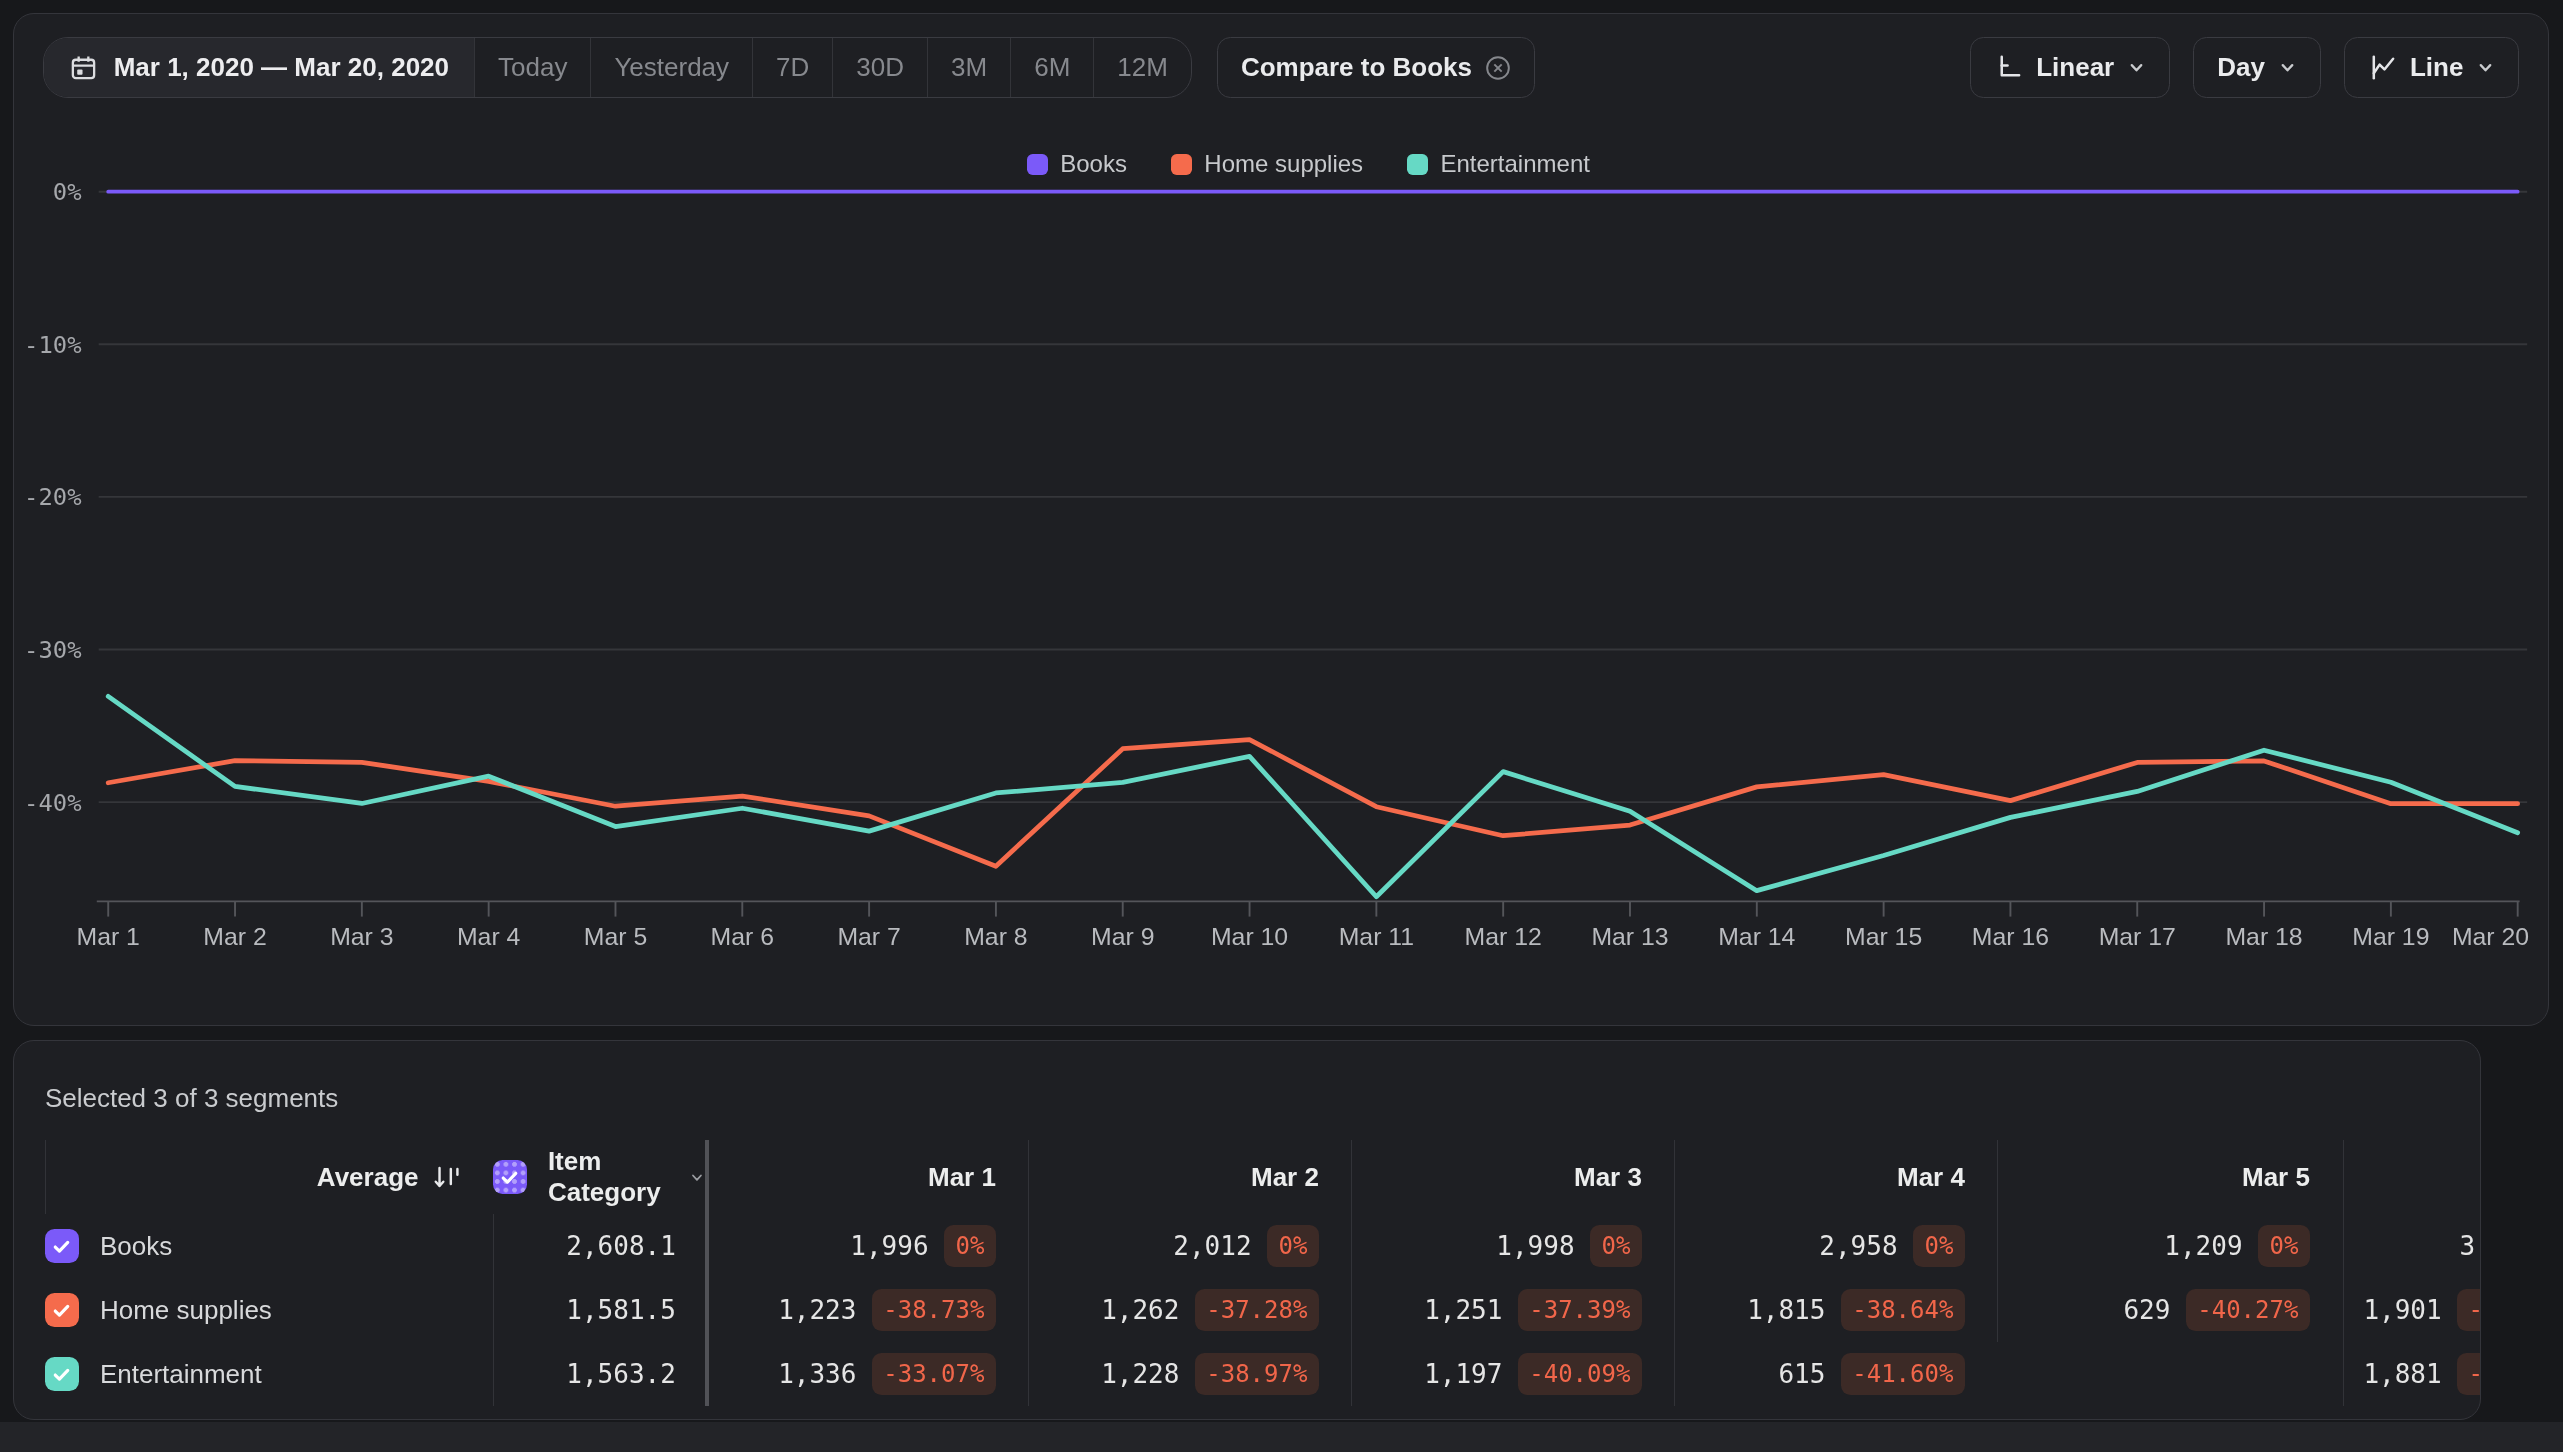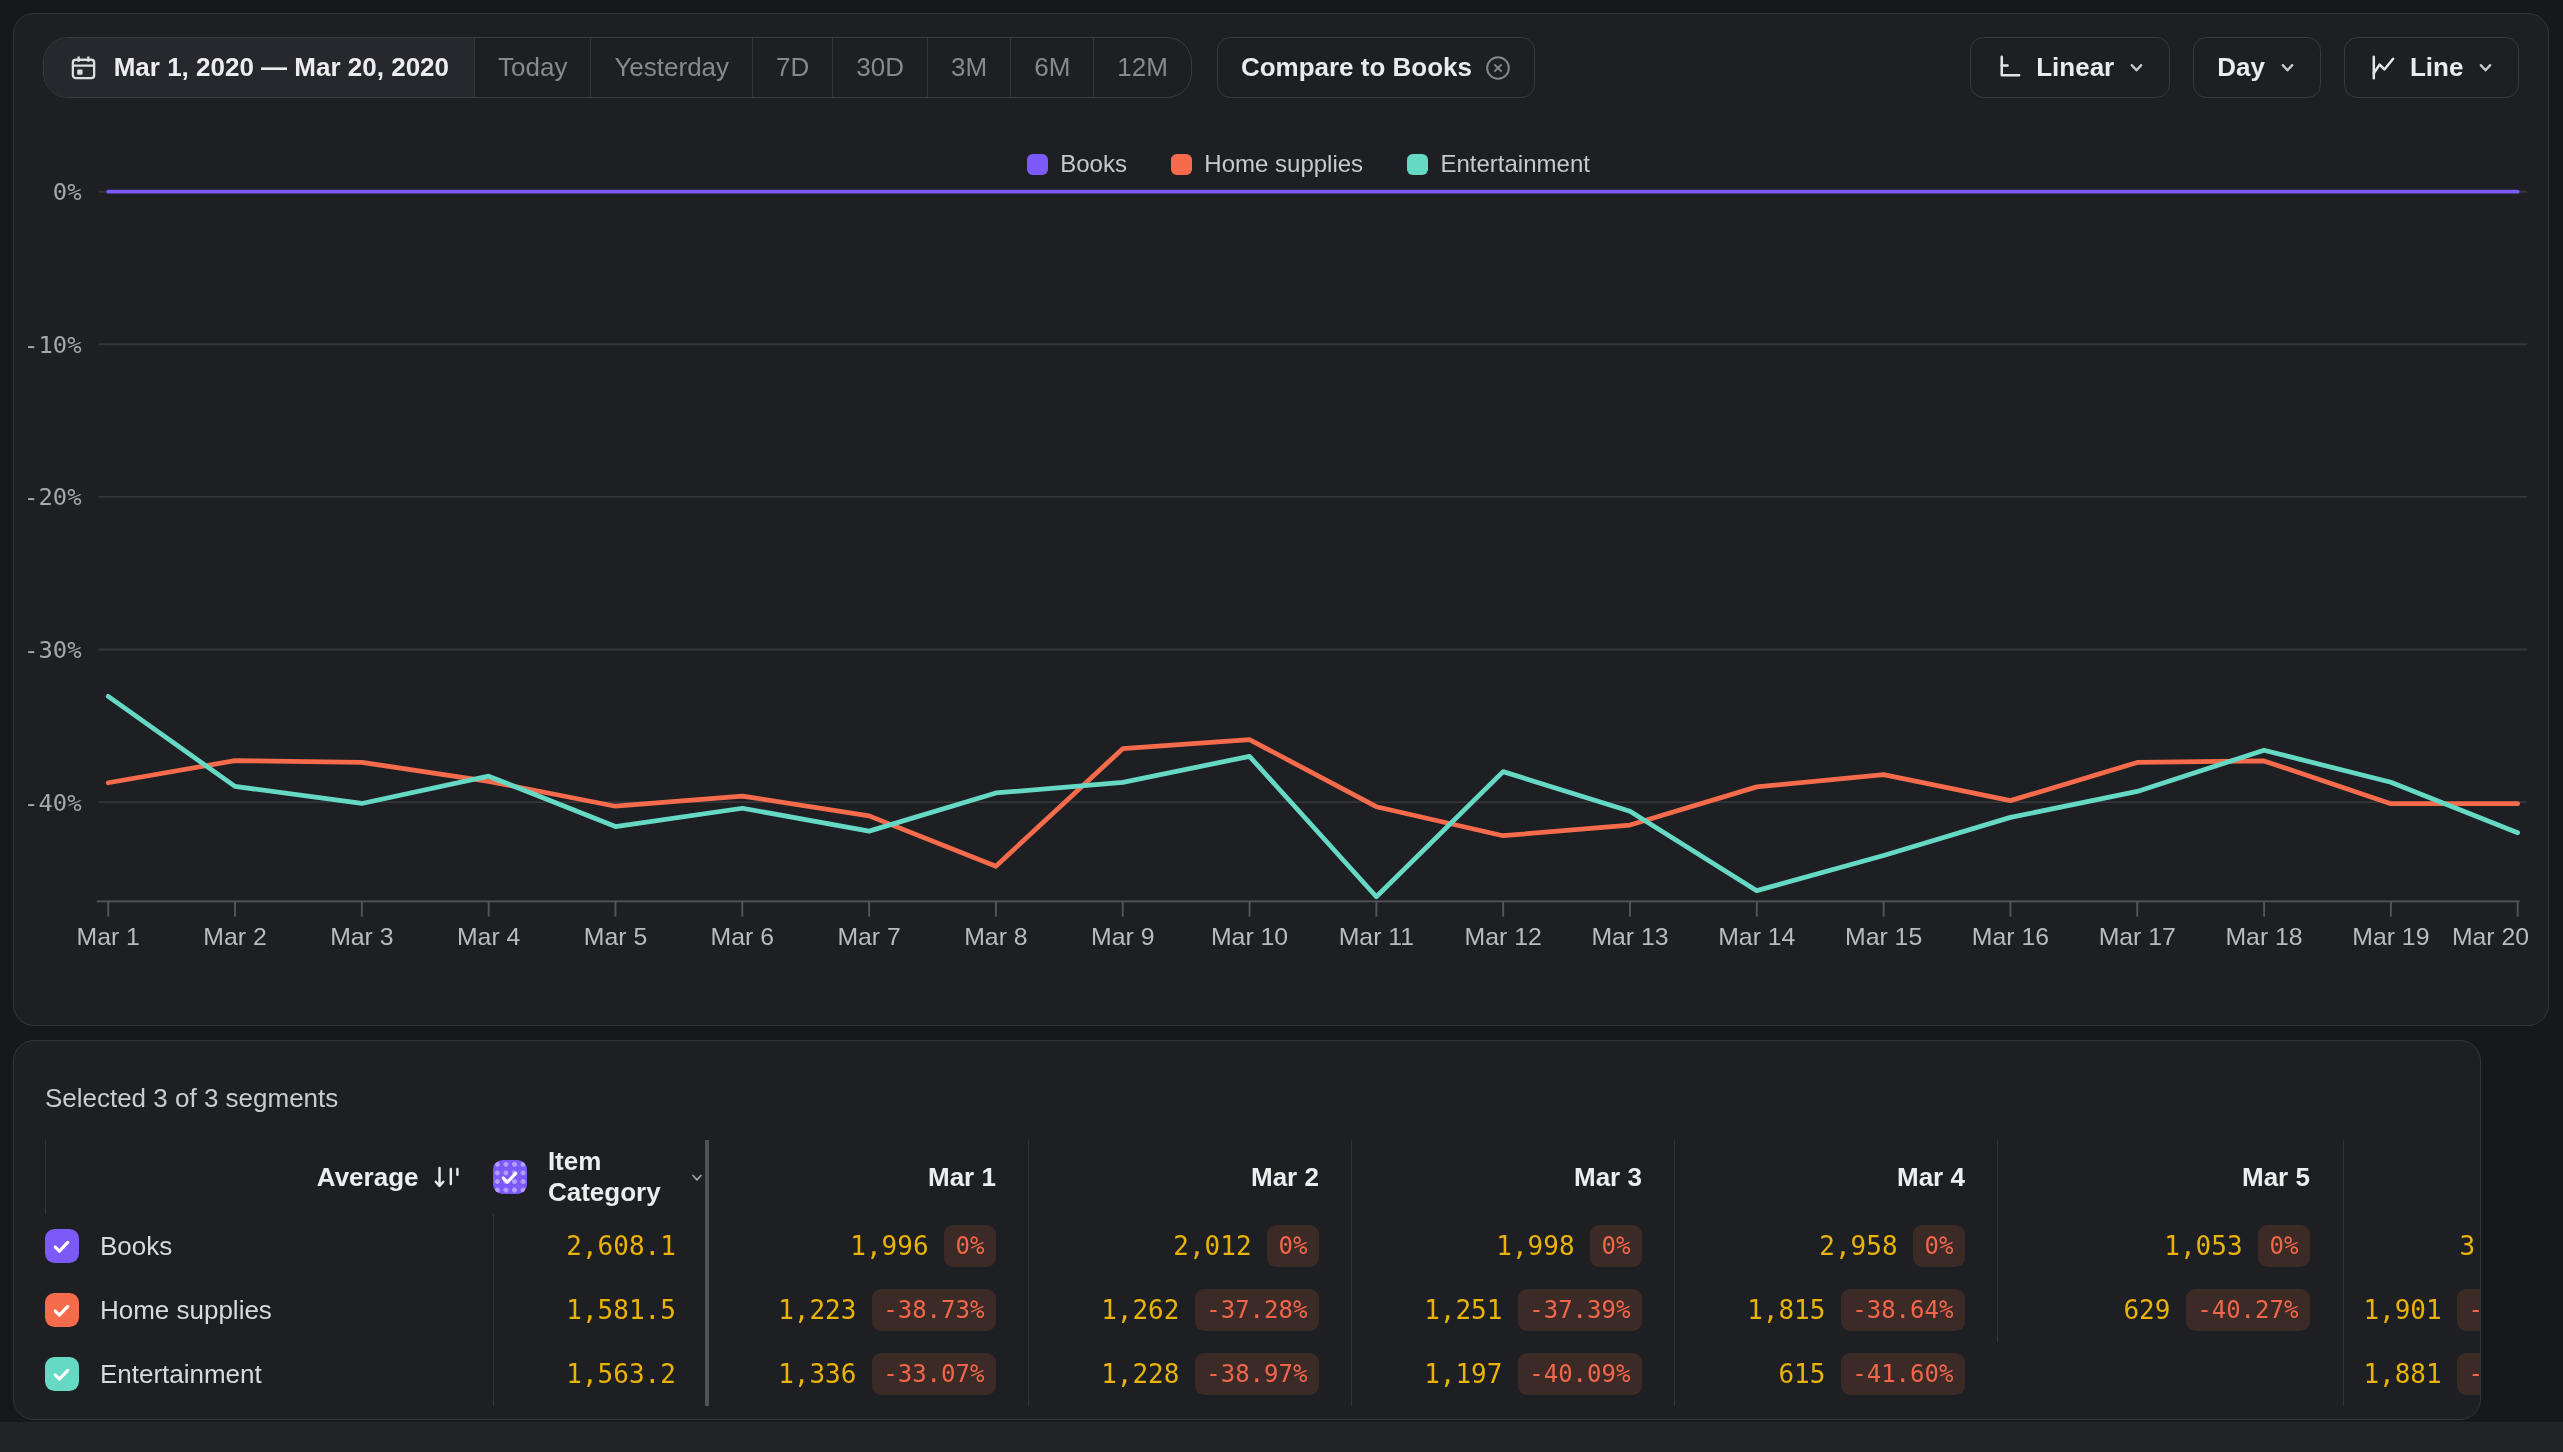--- a/index.html
+++ b/index.html
@@ -51,21 +51,21 @@
   .sel-text { position: absolute; left: 30.5px; top: 42px; font-size: 26px; color: #c9cbce; }
   .tbl { position: absolute; left: 30.5px; top: 99px; display: grid;
          grid-template-columns: 448px 212px 323px 323px 323px 323px 345px; }
   .cell { display: flex; align-items: center; height: 64px; }
   .hcell { display: flex; align-items: center; height: 74px; }
   .hd { font-size: 26px; font-weight: 700; color: #eceded; }
   .right { justify-content: flex-end; padding-right: 32px; }
   .avg-pad { padding-right: 29px; }
   .bl-thin { border-left: 1.9px solid #323338; }
   .bl-thick { border-left: 4.8px solid #515257; }
-  .mono { font-family: "DejaVu Sans Mono", monospace; font-size: 26px; color: #eab308; }
+  .mono { font-family: "DejaVu Sans Mono", monospace; font-size: 26px; color: #e5e5e5; }
   .num { display: flex; gap: 15.3px; }
   .badge { font-family: "DejaVu Sans Mono", monospace; font-size: 24px; line-height: 1;
            color: #f1664a; background: #3c2a26; border-radius: 9.5px; padding: 8.6px 11.5px; min-width: 52px;
            text-align: center; }
   .badge.clip { min-width: 143px; text-align: left; }
   .cb { width: 34px; height: 34px; border-radius: 9.5px; display: flex; align-items: center;
         justify-content: center; flex: none; cursor: pointer; }
   .cb.mixed { background-image: radial-gradient(rgba(255,255,255,.42) 2.1px, transparent 2.6px);
               background-size: 8.6px 8.6px; }
   .cat-gap { gap: 21px; }
@@ -263,21 +263,21 @@
       </div>
     <div class="cell right bl-thin num">
         <span class="mono">1,998</span>
         <span class="badge">0%</span>
       </div>
     <div class="cell right bl-thin num">
         <span class="mono">2,958</span>
         <span class="badge">0%</span>
       </div>
     <div class="cell right bl-thin num">
-        <span class="mono">1,053</span>
+        <span class="mono">1,209</span>
         <span class="badge">0%</span>
       </div>
 
     <div class="cell cat-gap">
       <span class="cb" style="background: rgb(245, 107, 76);">
         <svg width="25" height="25" viewBox="0 0 24 24">
           <polyline points="6,12.5 10,16.5 18,8" fill="none" stroke="#fff" stroke-width="3" stroke-linecap="round" stroke-linejoin="round"></polyline>
         </svg>
       </span>
       <span class="seg-label">Home supplies</span>

